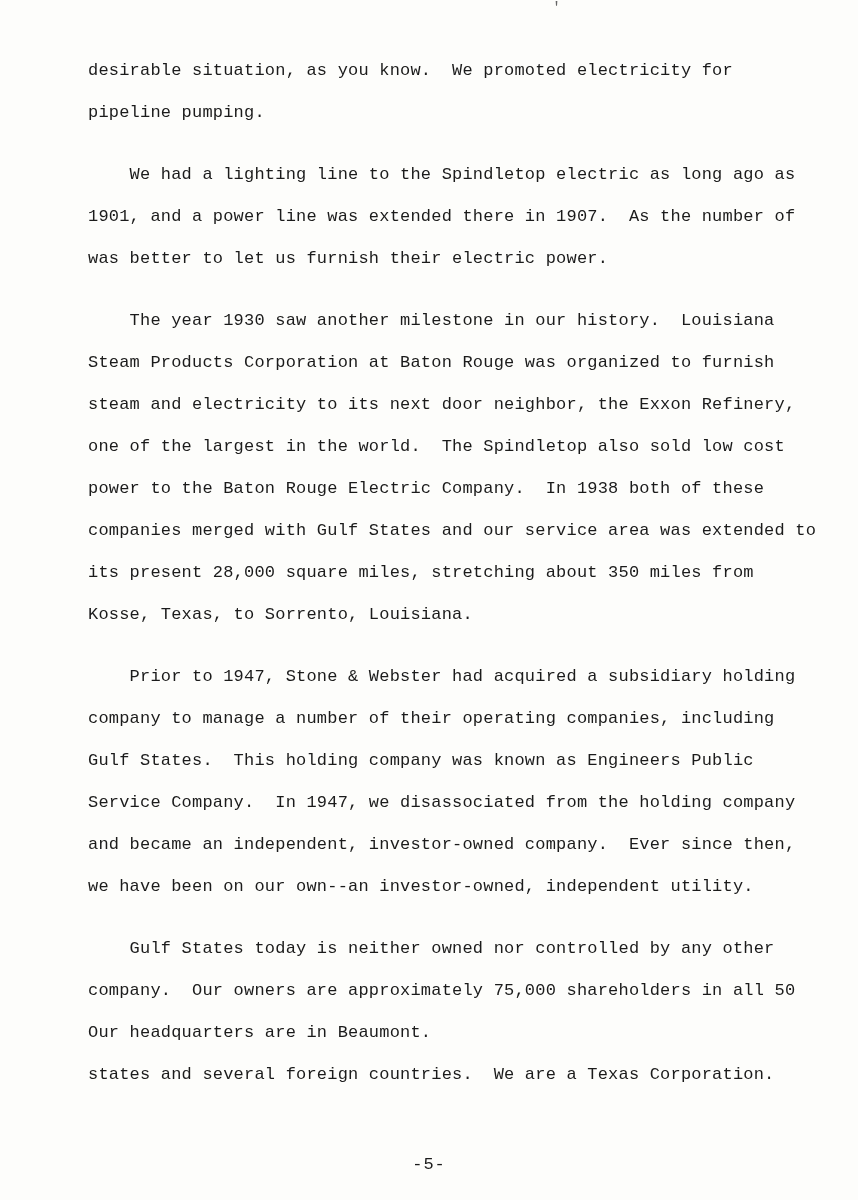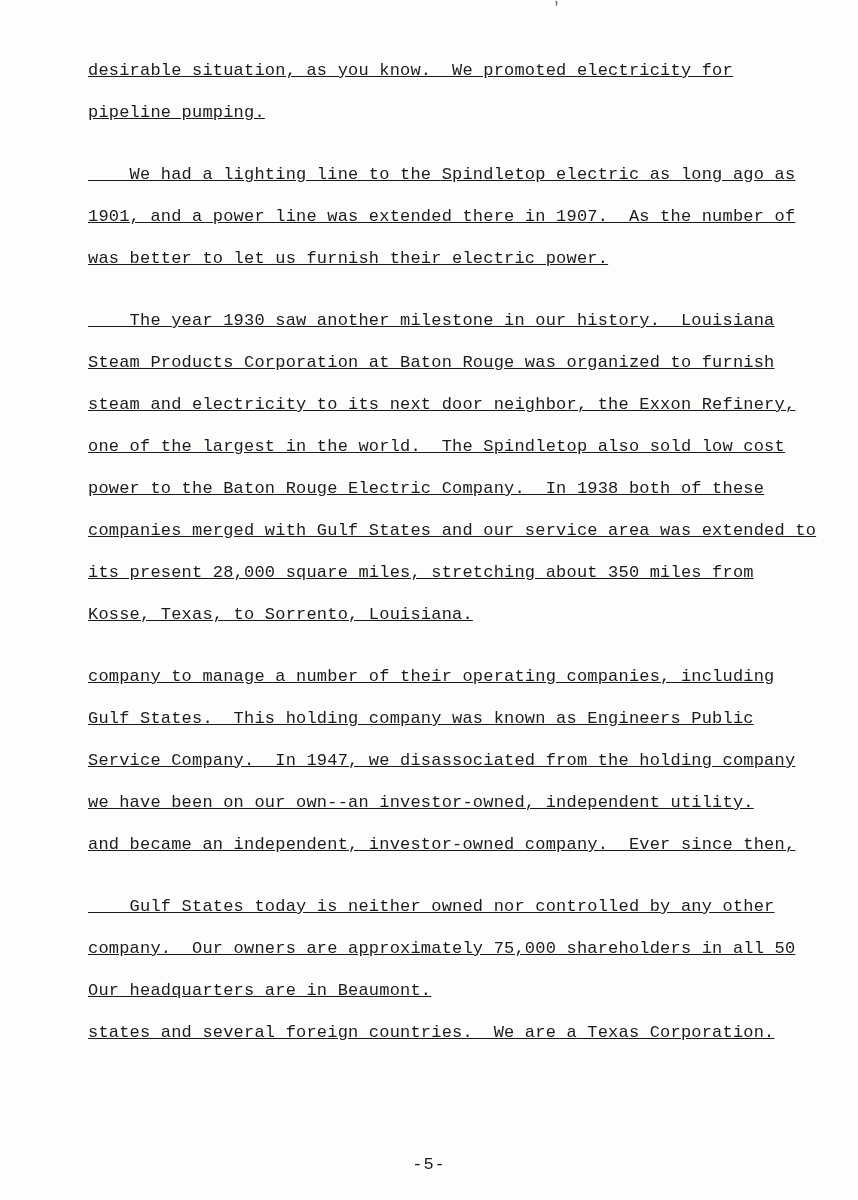--- a/index.html
+++ b/index.html
@@ -16,21 +16,20 @@
     overflow: hidden;
   }
   .page {
     position: absolute;
     inset: 0;
     padding: 50px 48px 0 88px;
     box-sizing: border-box;
   }
   .paragraph {
     margin: 0 8px 20px 0;
-    text-decoration: underline;
   }
   .line {
     white-space: pre;
     font-size: 17px;
     line-height: 42px;
     letter-spacing: 0.2px;
   }
   .page-number {
     position: absolute;
     bottom: 26px;
@@ -71,25 +70,26 @@
     <div class="line">Steam Products Corporation at Baton Rouge was organized to furnish</div>
     <div class="line">steam and electricity to its next door neighbor, the Exxon Refinery,</div>
     <div class="line">one of the largest in the world.  The Spindletop also sold low cost</div>
     <div class="line">power to the Baton Rouge Electric Company.  In 1938 both of these</div>
     <div class="line">companies merged with Gulf States and our service area was extended to</div>
     <div class="line">its present 28,000 square miles, stretching about 350 miles from</div>
     <div class="line">Kosse, Texas, to Sorrento, Louisiana.</div>
   </div>
 
   <div class="paragraph">
+    <div class="line">    Prior to 1947, Stone &amp; Webster had acquired a subsidiary holding</div>
     <div class="line">company to manage a number of their operating companies, including</div>
     <div class="line">Gulf States.  This holding company was known as Engineers Public</div>
     <div class="line">Service Company.  In 1947, we disassociated from the holding company</div>
+    <div class="line">and became an independent, investor-owned company.  Ever since then,</div>
     <div class="line">we have been on our own--an investor-owned, independent utility.</div>
-    <div class="line">and became an independent, investor-owned company.  Ever since then,</div>
   </div>
 
   <div class="paragraph">
     <div class="line">    Gulf States today is neither owned nor controlled by any other</div>
     <div class="line">company.  Our owners are approximately 75,000 shareholders in all 50</div>
     <div class="line">Our headquarters are in Beaumont.</div>
     <div class="line">states and several foreign countries.  We are a Texas Corporation.</div>
   </div>
 
 </div>

